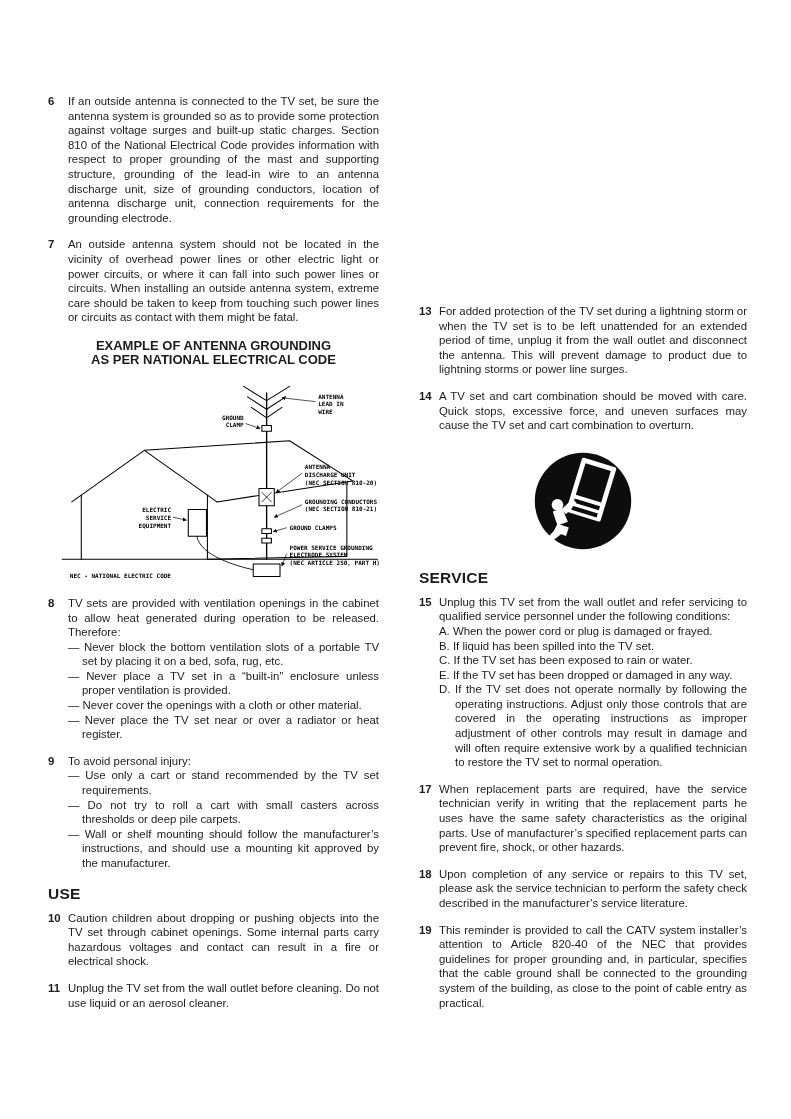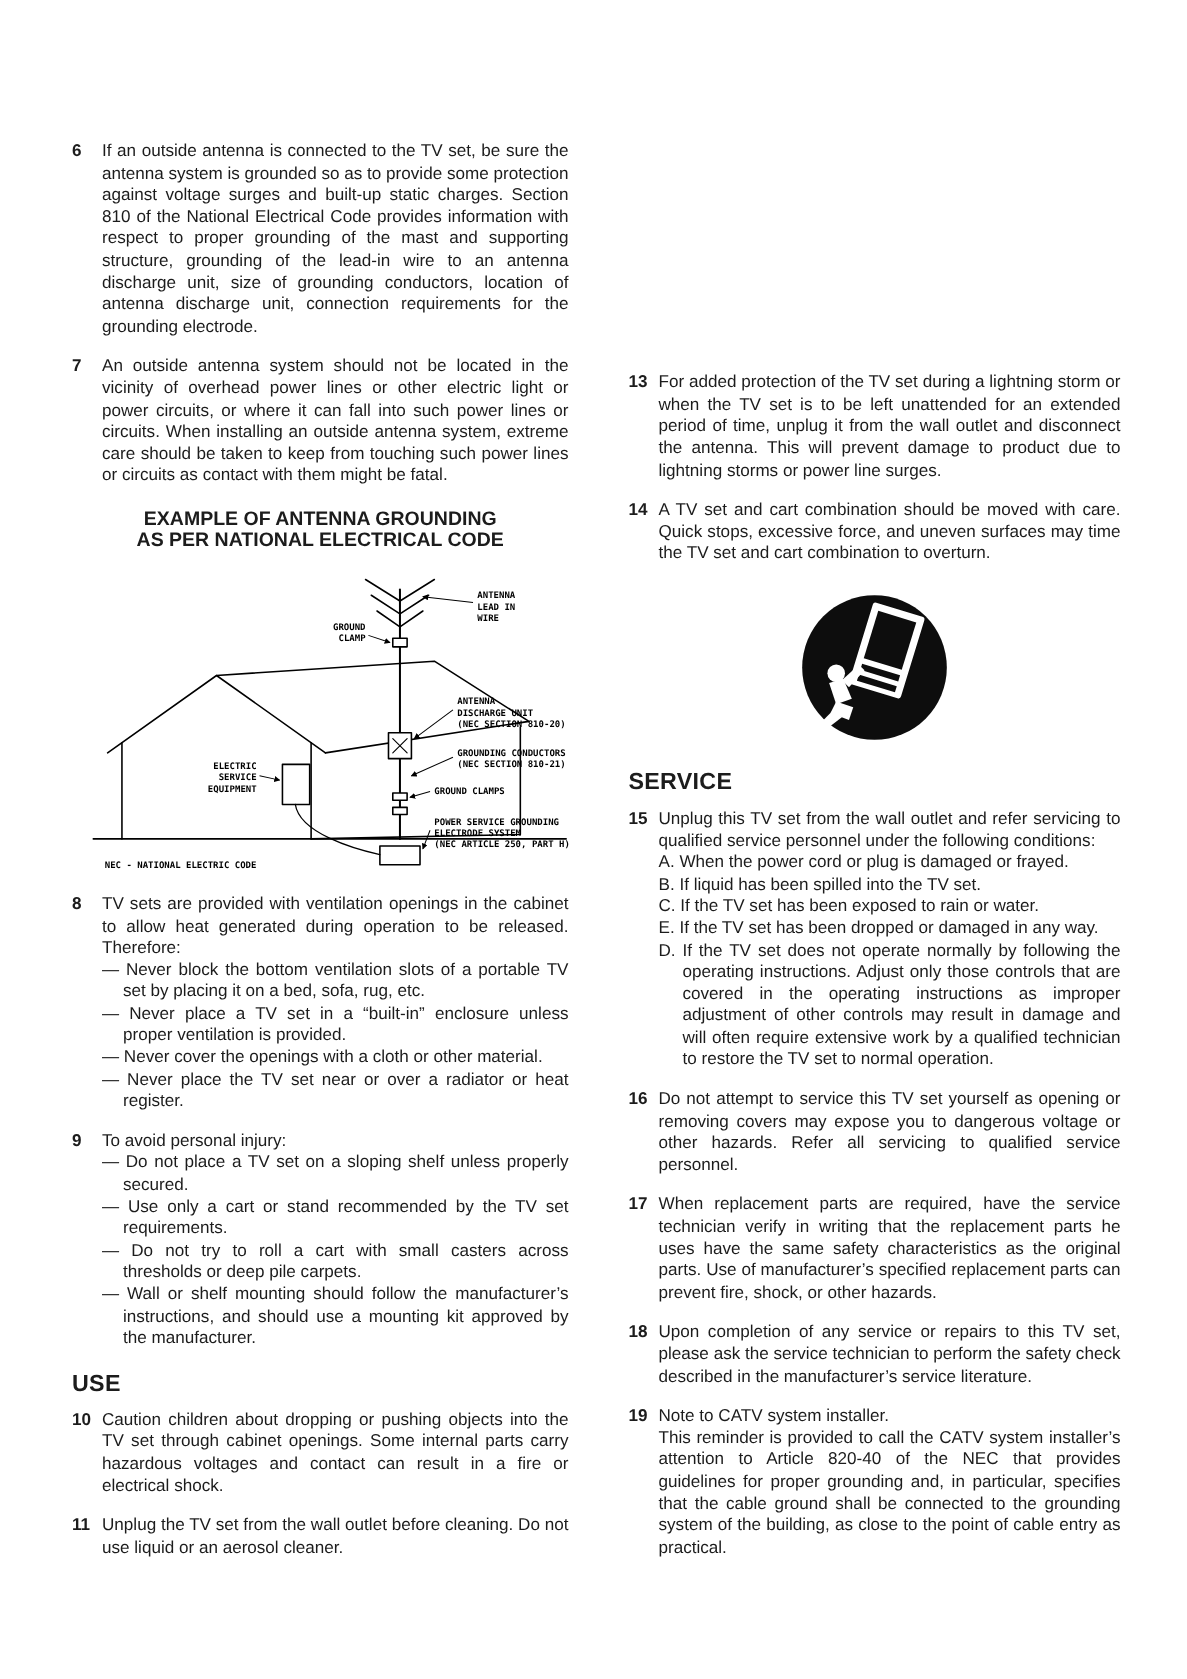--- a/index.html
+++ b/index.html
@@ -125,21 +125,20 @@
           <div class="hang">— Never place a TV set in a “built-in” enclosure unless proper ventilation is provided.</div>
           <div class="hang">— Never cover the openings with a cloth or other material.</div>
           <div class="hang">— Never place the TV set near or over a radiator or heat register.</div>
         </div>
       </div>
 
       <div class="item">
         <span class="num">9</span>
         <div class="body">
           <div>To avoid personal injury:</div>
-          <div class="hang">— Do not place a TV set on a sloping shelf unless properly secured.</div>
           <div class="hang">— Use only a cart or stand recommended by the TV set requirements.</div>
           <div class="hang">— Do not try to roll a cart with small casters across thresholds or deep pile carpets.</div>
           <div class="hang">— Wall or shelf mounting should follow the manufacturer’s instructions, and should use a mounting kit approved by the manufacturer.</div>
         </div>
       </div>
 
       <div class="section-heading">USE</div>
 
       <div class="item">
         <span class="num">10</span>
@@ -155,21 +154,21 @@
 
     <div class="col col-right">
 
       <div class="item">
         <span class="num">13</span>
         <div class="body">For added protection of the TV set during a lightning storm or when the TV set is to be left unattended for an extended period of time, unplug it from the wall outlet and disconnect the antenna. This will prevent damage to product due to lightning storms or power line surges.</div>
       </div>
 
       <div class="item">
         <span class="num">14</span>
-        <div class="body">A TV set and cart combination should be moved with care. Quick stops, excessive force, and uneven surfaces may time the TV set and cart combination to overturn.</div>
+        <div class="body">A TV set and cart combination should be moved with care. Quick stops, excessive force, and uneven surfaces may cause the TV set and cart combination to overturn.</div>
       </div>
 
       <svg class="tip-icon" viewBox="0 0 110 110">
         <circle cx="55" cy="55" r="51" fill="#0d0d0d"></circle>
         <g transform="rotate(17 60 45)">
           <rect x="44" y="12" width="38" height="60" rx="2" fill="#ffffff"></rect>
           <rect x="49" y="17" width="28" height="35" fill="#0d0d0d"></rect>
           <rect x="49" y="56" width="28" height="4.5" fill="#0d0d0d"></rect>
           <rect x="49" y="64" width="28" height="4.5" fill="#0d0d0d"></rect>
         </g>
@@ -189,38 +188,33 @@
         <div class="body">
           <div>Unplug this TV set from the wall outlet and refer servicing to qualified service personnel under the following conditions:</div>
           <div class="hang-letter">A. When the power cord or plug is damaged or frayed.</div>
           <div class="hang-letter">B. If liquid has been spilled into the TV set.</div>
           <div class="hang-letter">C. If the TV set has been exposed to rain or water.</div>
           <div class="hang-letter">E. If the TV set has been dropped or damaged in any way.</div>
           <div class="hang-letter">D. If the TV set does not operate normally by following the operating instructions. Adjust only those controls that are covered in the operating instructions as improper adjustment of other controls may result in damage and will often require extensive work by a qualified technician to restore the TV set to normal operation.</div>
         </div>
       </div>
 
-      <div class="item">
-        <span class="num">16</span>
-        <div class="body">Do not attempt to service this TV set yourself as opening or removing covers may expose you to dangerous voltage or other hazards. Refer all servicing to qualified service personnel.</div>
-      </div>
 
       <div class="item">
         <span class="num">17</span>
         <div class="body">When replacement parts are required, have the service technician verify in writing that the replacement parts he uses have the same safety characteristics as the original parts. Use of manufacturer’s specified replacement parts can prevent fire, shock, or other hazards.</div>
       </div>
 
       <div class="item">
         <span class="num">18</span>
         <div class="body">Upon completion of any service or repairs to this TV set, please ask the service technician to perform the safety check described in the manufacturer’s service literature.</div>
       </div>
 
       <div class="item">
         <span class="num">19</span>
         <div class="body">
-          <div>Note to CATV system installer.</div>
           <div>This reminder is provided to call the CATV system installer’s attention to Article 820-40 of the NEC that provides guidelines for proper grounding and, in particular, specifies that the cable ground shall be connected to the grounding system of the building, as close to the point of cable entry as practical.</div>
         </div>
       </div>
 
     </div>
   </div>
 </div>
 
 </body></html>

